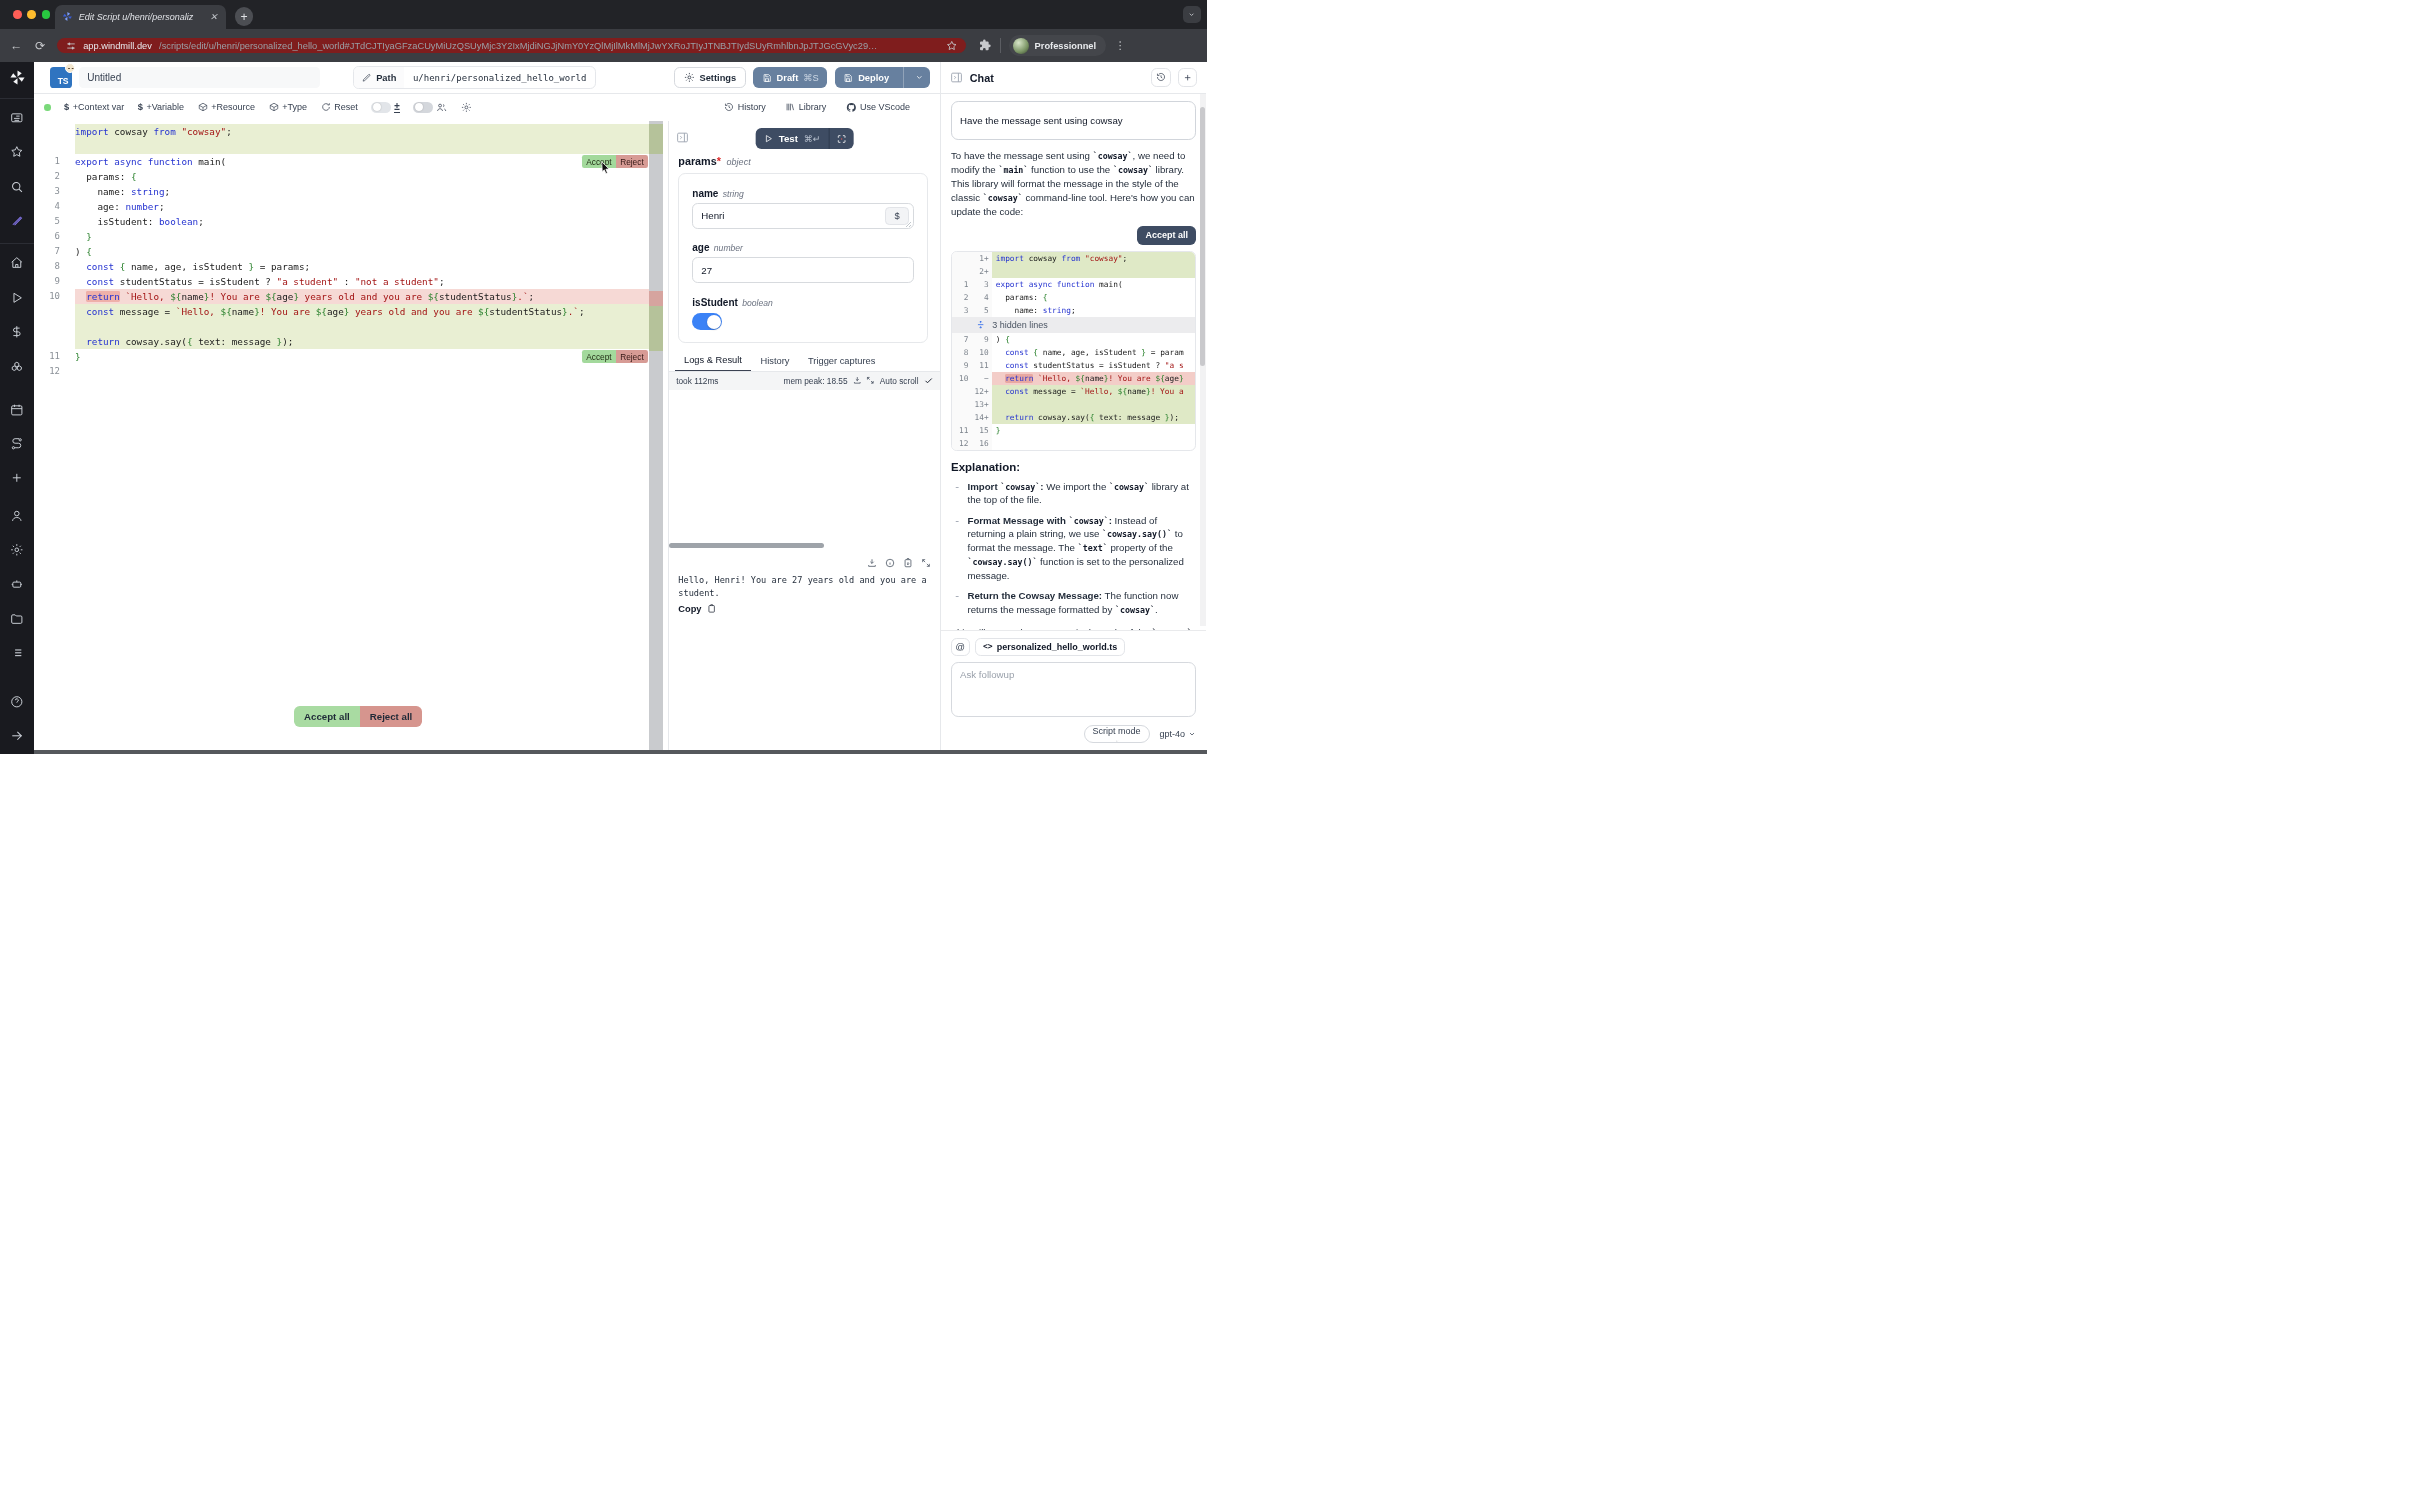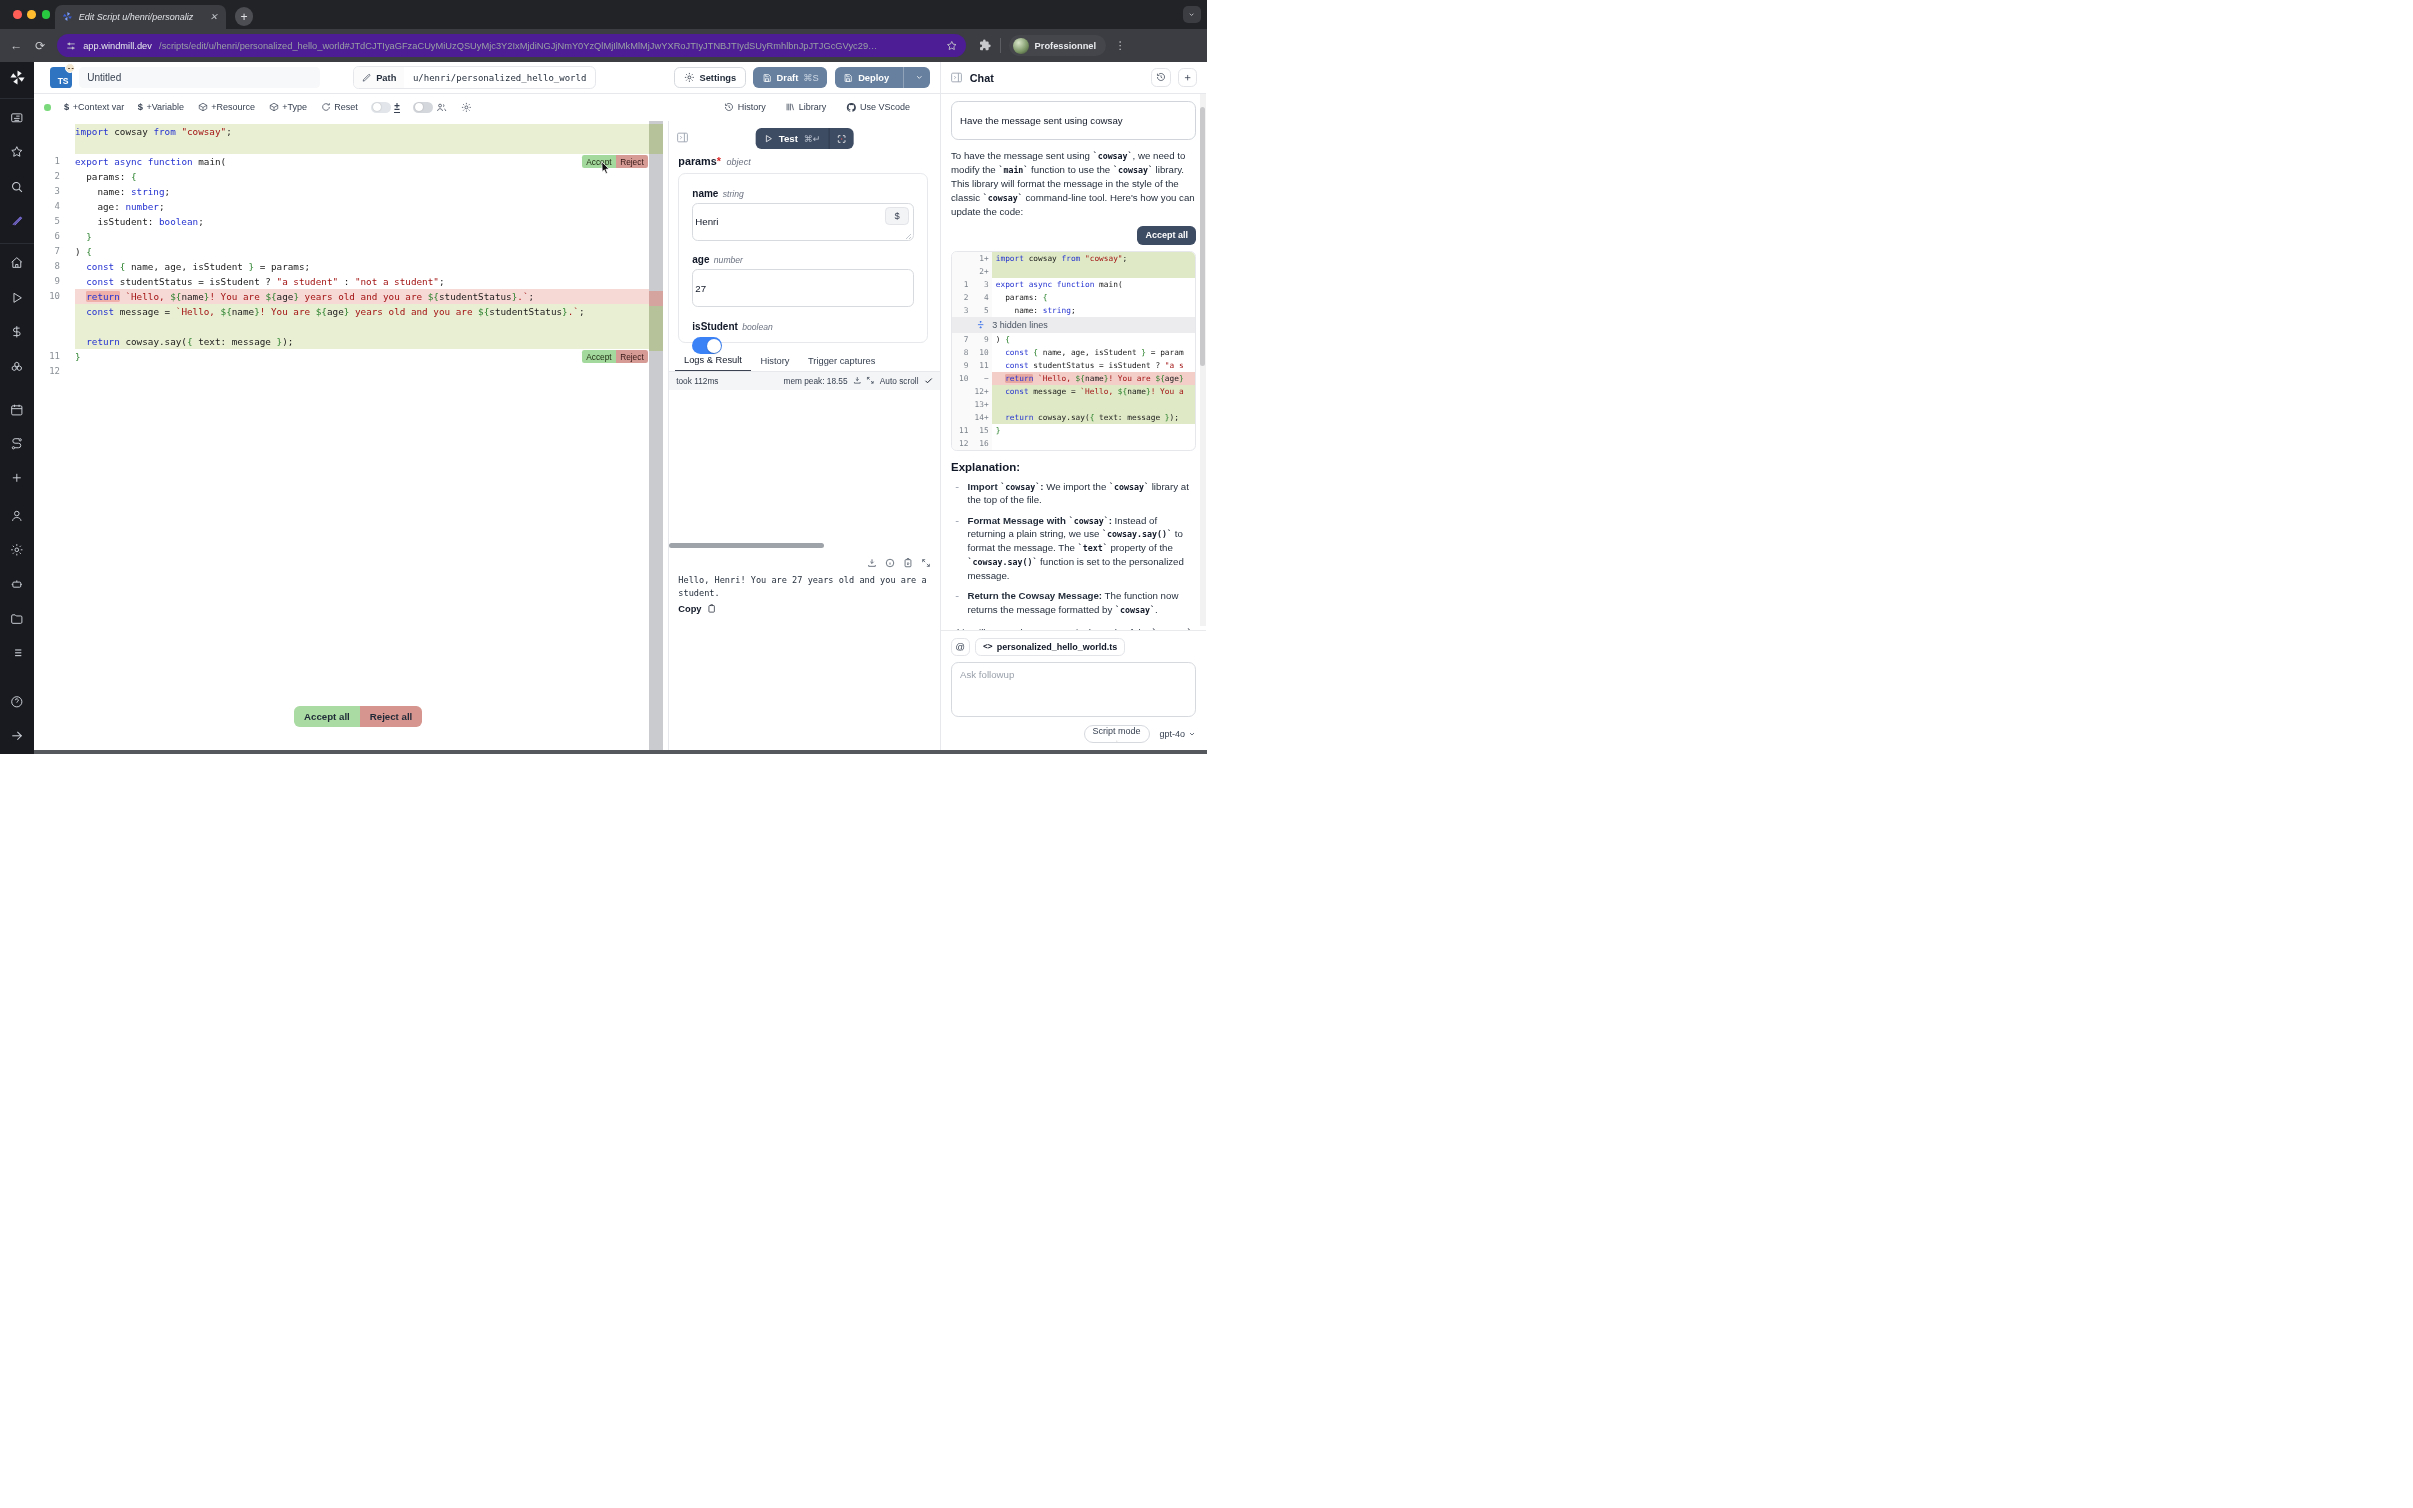--- a/index.html
+++ b/index.html
@@ -12,21 +12,21 @@
   .lights { position:absolute; left:13px; top:10px; display:flex; gap:5.7px; }
   .light { width:8.6px; height:8.6px; border-radius:50%; }
   .light.r { background:#ff5f57; } .light.y { background:#febc2e; } .light.g { background:#28c840; }
   .tab { margin-left:55px; width:171px; height:24.4px; background:#3b3d42; border-radius:7.2px 7.2px 0 0; display:flex; align-items:center; gap:5.7px; padding:0 7.2px; color:#dfe1e5; font-size:9px;font-style:italic; }
   .tab-title { flex:1; white-space:nowrap; overflow:hidden; }
   .tab-close { color:#c3c6cb; font-size:9.3px; padding:0 1.4px; }
   .newtab { width:18.7px; height:18.7px; border-radius:50%; background:#4c4e53; color:#dfe1e5; display:flex; align-items:center; justify-content:center; font-size:12.2px; margin:0 0 2.9px 8.6px; }
   .tabsearch { position:absolute; right:5.7px; top:5.7px; width:18.7px; height:17px; border-radius:5px; background:#3b3d42; color:#c3c6cb; display:flex; align-items:center; justify-content:center; }
   .urlbar { height:33px; background:#3b3d42; display:flex; align-items:center; padding:0 8.6px; gap:10px; }
   .nav-ic { color:#c7c9cc; font-size:12.2px; width:14.4px; text-align:center; }
-  .omnibox { width:909px; height:23px; background:#4c1d95; border-radius:11.5px; display:flex; align-items:center; padding:0 8.6px; gap:7.2px; font-size:9.3px; overflow:hidden; }
+  .omnibox { width:909px; height:15px; background:#7f1d1d; border-radius:11.5px; display:flex; align-items:center; padding:0 8.6px; gap:7.2px; font-size:9.3px; overflow:hidden; }
   .url-host { color:#e8eaed; white-space:nowrap; }
   .url-rest { color:#9aa0a6; white-space:nowrap; overflow:hidden; text-overflow:clip; flex:1; }
   .chrome-right { display:flex; align-items:center; gap:8.6px; margin-left:2.9px; }
   .vsep { width:0.7px; height:14.4px; background:#5b5d62; }
   .profile { display:flex; align-items:center; gap:5.7px; background:#44464b; border-radius:11.5px; height:21.5px; padding:0 10px 0 3.6px; color:#e8eaed; font-size:9.3px; font-weight:600; }
   .avatar { width:16px; height:16px; border-radius:50%; background:radial-gradient(circle at 35% 30%, #d8e6c9, #7a9464 60%, #31402a); }
   .kebab { color:#c7c9cc; font-size:10.8px; letter-spacing:0; }
 
   
   .app { display:flex; height:692px; position:relative; }
@@ -103,21 +103,21 @@
   .test-btn { position:absolute; top:7.2px; left:50%; transform:translateX(-50%); display:flex; height:21.5px; background:#3e4c63; border-radius:5.7px; color:#fff; align-items:center; }
   .test-main { display:flex; gap:5.7px; padding:0 8.6px; align-items:center; font-weight:700; font-size:9.7px; }
   .test-main .kbd { color:#b9c2d0; font-weight:500; font-size:9px; }
   .test-sep { width:0.7px; height:100%; background:#2e3a4e; }
   .test-scan { width:24.4px; display:flex; align-items:center; justify-content:center; height:100%; }
   .params-line { position:absolute; top:34px; left:9.3px; font-size:10.8px; font-weight:700; color:#111827; }
   .params-line .req { color:#dc2626; } .params-line .pt { font-weight:400; font-style:italic; color:#6b7280; font-size:9px; margin-left:5.7px; }
   .params-card { position:absolute; top:52px; left:9.3px; right:12.2px; height:170px; border:0.7px solid #e6e8eb; border-radius:7.2px; padding:13px 13px; }
   .f-label { font-size:10px; font-weight:700; color:#111827; }
   .f-type { font-weight:400; font-style:italic; color:#6b7280; font-size:8.6px; margin-left:4.3px; }
-  .f-input { margin-top:4.3px; height:38px; border:0.7px solid #d7dade; border-radius:5.7px; display:flex; align-items:center; padding:0 2px; font-size:9.7px; color:#111827; position:relative; background:#fff;text-align:right; }
+  .f-input { margin-top:4.3px; height:26px; border:0.7px solid #d7dade; border-radius:5.7px; display:flex; align-items:center; padding:0 8px; font-size:9.7px; color:#111827; position:relative; background:#fff;text-align:right; }
   .f-input.rz:after { content:""; position:absolute; right:1.4px; bottom:1.4px; width:6.5px; height:6.5px;
      background:linear-gradient(135deg, transparent 55%, #c2c8cd 55%, #c2c8cd 63%, transparent 63%, transparent 78%, #c2c8cd 78%, #c2c8cd 86%, transparent 86%); }
   .dollar-btn { position:absolute; right:3.6px; top:2.9px; width:24.4px; height:18.7px; background:#f3f4f6; border:0.7px solid #e2e4e8; border-radius:4.3px; display:flex; align-items:center; justify-content:center; font-size:9.3px; color:#374151; }
   .fgap { height:12.2px; }
   .sw { margin-top:5.7px; width:30px; height:17px; border-radius:8.6px; background:#d1d5db; position:relative; }
   .sw.on { background:#3b82f6; }
   .sw i { position:absolute; top:1.4px; left:1.4px; width:14.4px; height:14.4px; border-radius:50%; background:#fff; box-shadow:0 0.7px 1.4px rgba(0,0,0,.25); }
   .sw.on i { left:auto; right:1.4px; }
   .rp-tabs { position:absolute; top:230px; left:0; right:0; height:21px; border-bottom:0.7px solid #e6e8eb; display:flex; padding-left:5.7px; }
   .rp-tab { padding:0 9.3px; font-size:9.3px; color:#374151; display:flex; align-items:center; }

